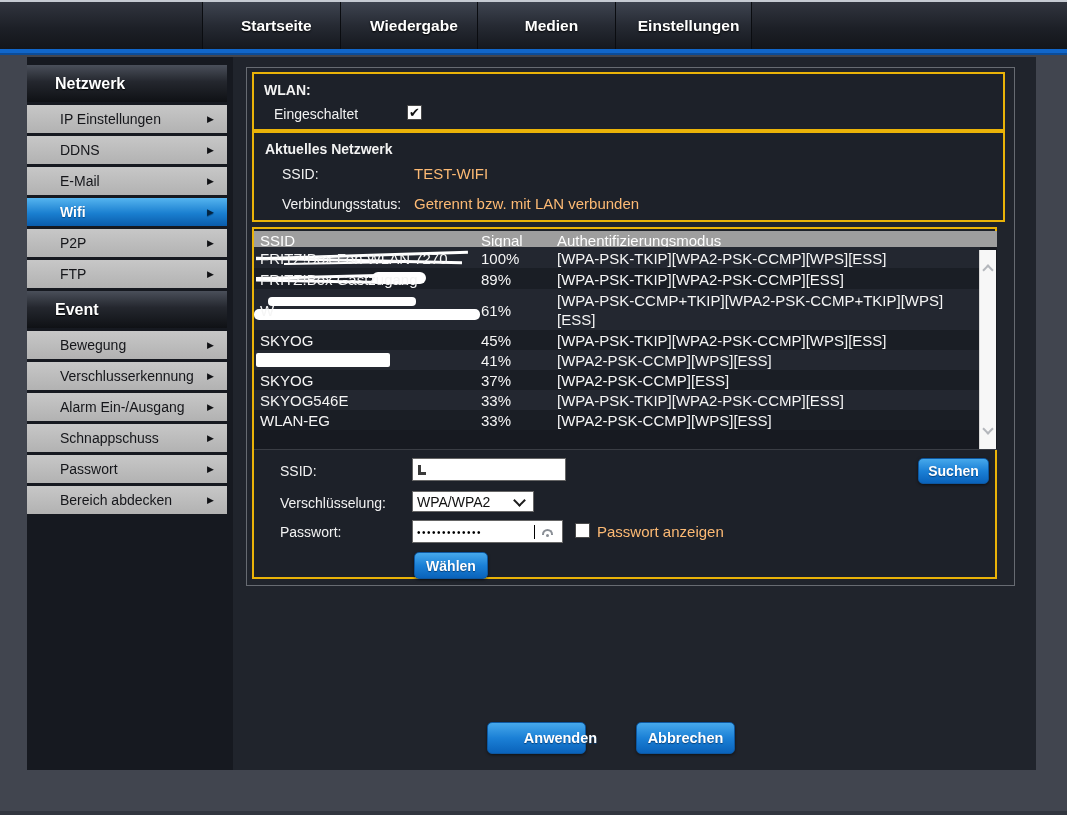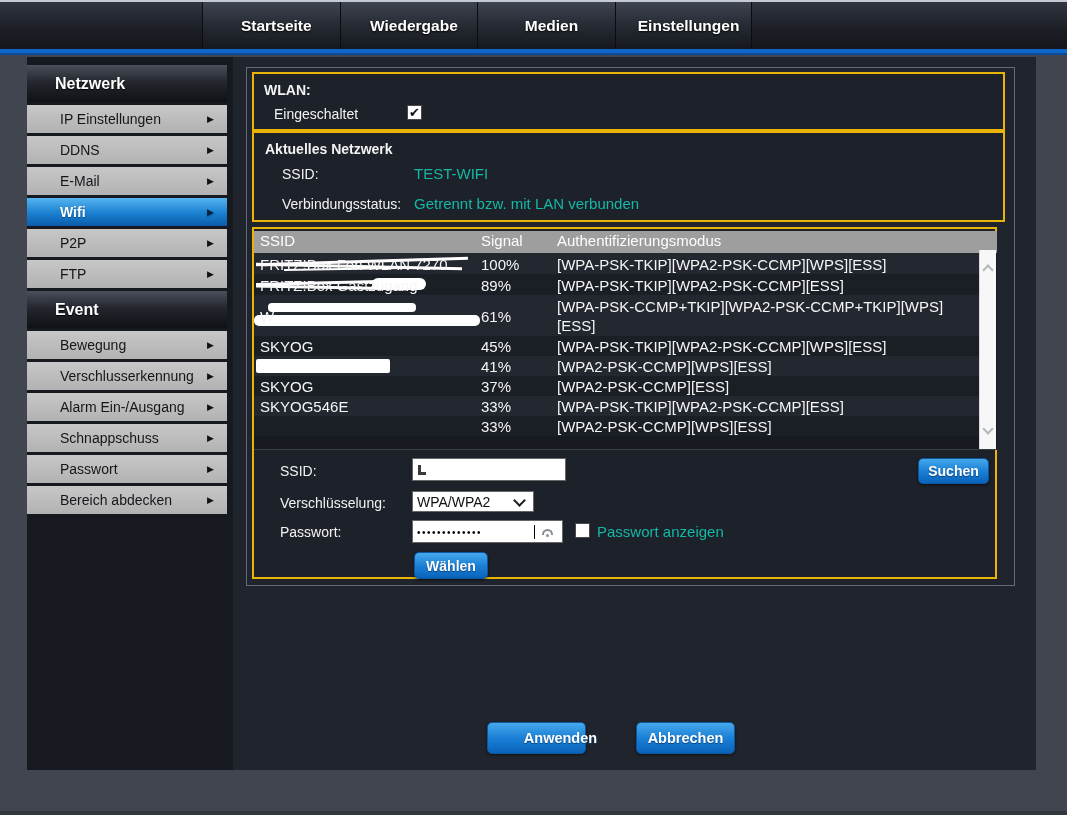--- a/index.html
+++ b/index.html
@@ -63,35 +63,35 @@
     position:absolute; left:13px; top:10px; width:769px; height:519px;
     border:1px solid #676b72;
   }
   .box { position:absolute; border:2px solid #eab308; background:#1d2129; }
   .box1 { left:5px; top:4px;  width:753px; height:59px; }
   .box2 { left:5px; top:63px; width:753px; height:91px; }
   .box3 { left:5px; top:159px; width:745px; height:352px; }
 
   .lbl  { position:absolute; color:#f2f2f2; font-size:14px; white-space:nowrap; }
   .lbl.bold { font-weight:bold; }
-  .val  { position:absolute; color:#14b8a6; font-size:15px; white-space:nowrap; }
+  .val  { position:absolute; color:#fdba74; font-size:15px; white-space:nowrap; }
 
   .checkbox {
     position:absolute; width:15px; height:15px; background:#fff; border:1px solid #4a4a4a;
     display:flex; align-items:center; justify-content:center;
     font-size:13px; color:#111; line-height:1; cursor:pointer;
   }
 
   
   .net-table {
     position:absolute; left:0px; top:2px; width:743px; height:219px;
     background:#171a21; overflow:hidden; border-bottom:1px solid #3a3d44;
   }
   .net-head {
-    position:relative; height:22px; background:#9e9e9e;
+    position:relative; height:16px; background:#9e9e9e;
     color:#fdfdfd; font-size:15px;
   }
   .net-head span { position:absolute; top:1px; }
   .col-ssid { left:6px; }  .col-sig { left:227px; } .col-auth { left:303px; }
   .net-row { position:relative; width:726px; display:flex; align-items:center; color:#f5f5f5; font-size:15px; cursor:pointer; }
   .net-row.odd  { background:#232730; }
   .net-row.even { background:#1a1e25; }
   .cell-ssid { position:absolute; left:6px;  top:50%; transform:translateY(-50%); width:215px; }
   .cell-sig  { position:absolute; left:227px; top:50%; transform:translateY(-50%); }
   .cell-auth { position:absolute; left:303px; top:50%; transform:translateY(-50%); width:400px; line-height:19px; }
@@ -283,20 +283,21 @@
                 <span class="cell-ssid">SKYOG</span>
                 <span class="cell-sig">37%</span>
                 <span class="cell-auth">[WPA2-PSK-CCMP][ESS]</span>
               </div>
               <div class="net-row odd" style="height: 20px;">
                 <span class="cell-ssid">SKYOG546E</span>
                 <span class="cell-sig">33%</span>
                 <span class="cell-auth">[WPA-PSK-TKIP][WPA2-PSK-CCMP][ESS]</span>
               </div>
               <div class="net-row even" style="height: 20px;">
+                <span class="cell-ssid">WLAN-EG</span>
                 <span class="cell-sig">33%</span>
                 <span class="cell-auth">[WPA2-PSK-CCMP][WPS][ESS]</span>
               </div>
             </div>
           <div class="vscroll">
             <span class="vs-chev vs-up"></span>
             <span class="vs-chev vs-down"></span>
           </div>
         </div>
 

